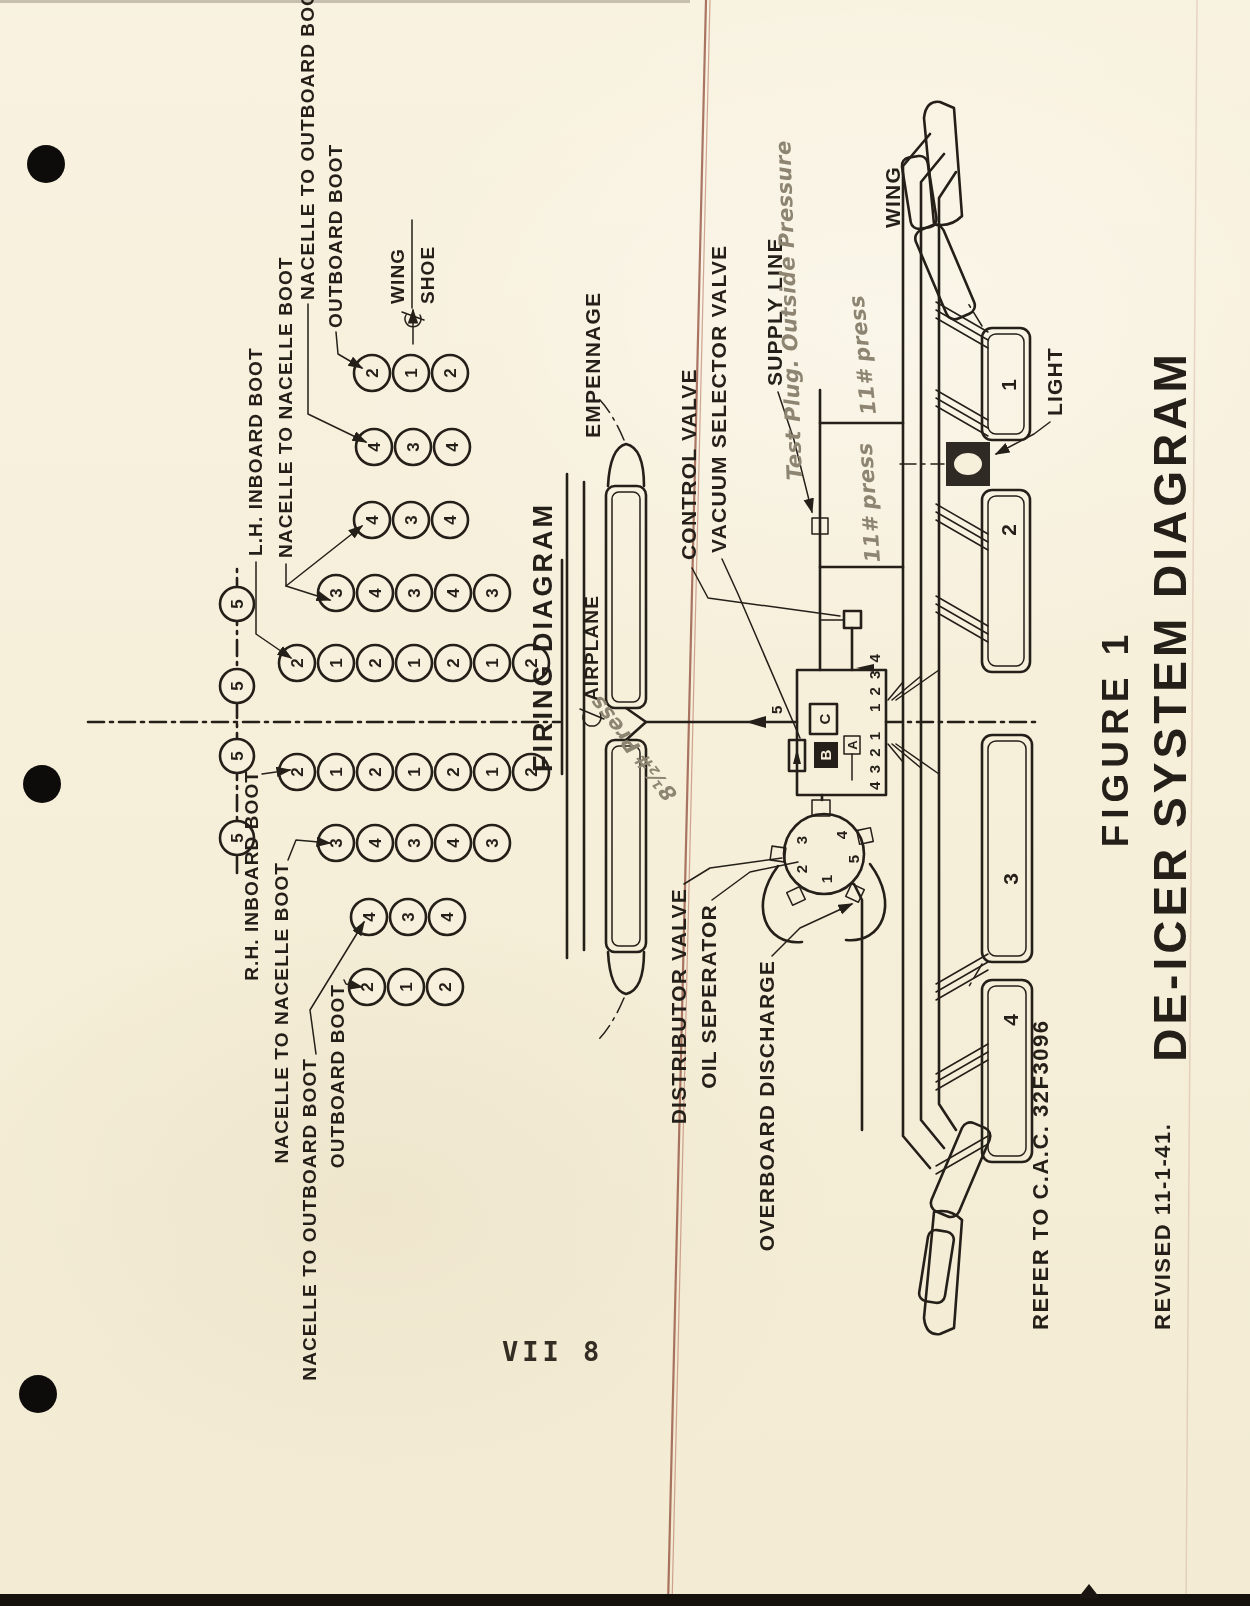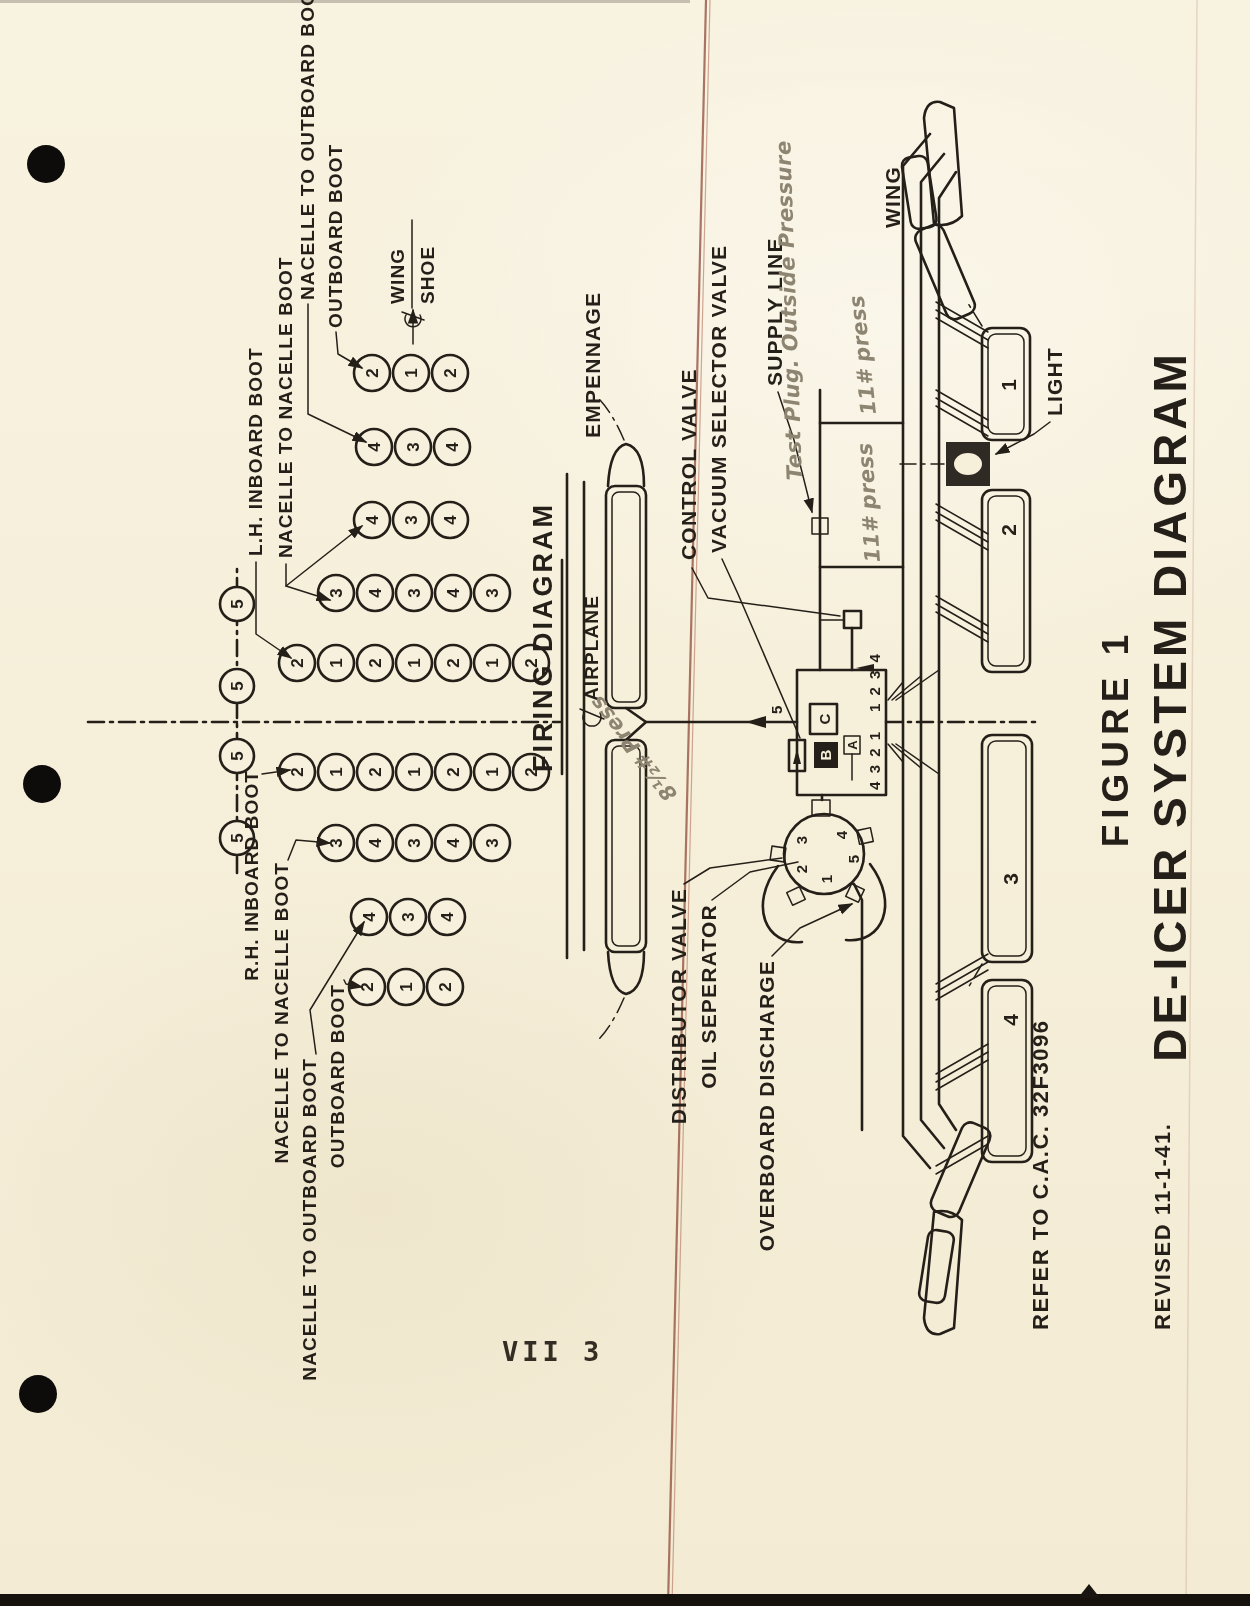--- a/index.html
+++ b/index.html
@@ -337,14 +337,14 @@
   </div>
 
   <svg width="1250" height="1606" style="position:absolute;left:0;top:0;pointer-events:none">
     <circle cx="46" cy="164" r="19" fill="#0e0c0a"></circle>
     <circle cx="42" cy="784" r="19" fill="#0e0c0a"></circle>
     <circle cx="38" cy="1394" r="19" fill="#0e0c0a"></circle>
     <rect x="0" y="1594" width="1250" height="12" fill="#15110d"></rect>
     <polygon points="1078,1598 1100,1598 1089,1584" fill="#1a1510"></polygon>
   </svg>
 
-  <div class="page-number">VII 3</div>
+  <div class="page-number">VII 8</div>
 </div>
 
 </body></html>

